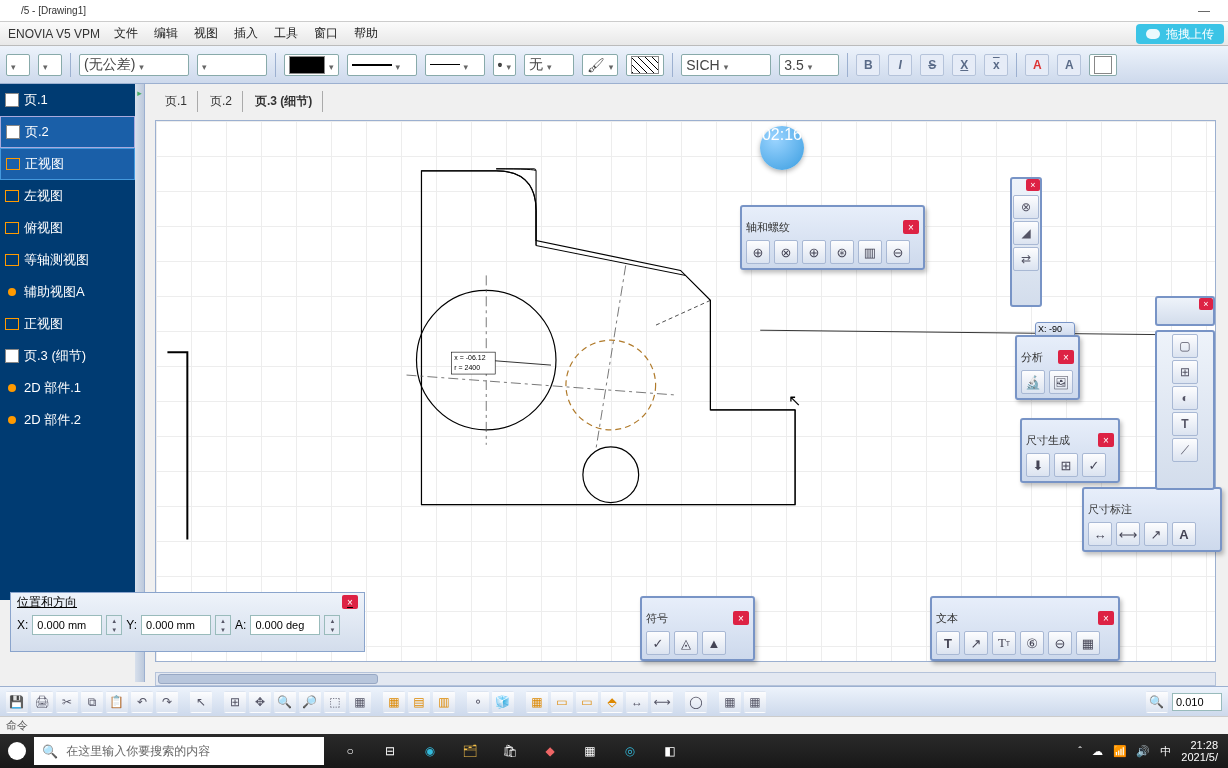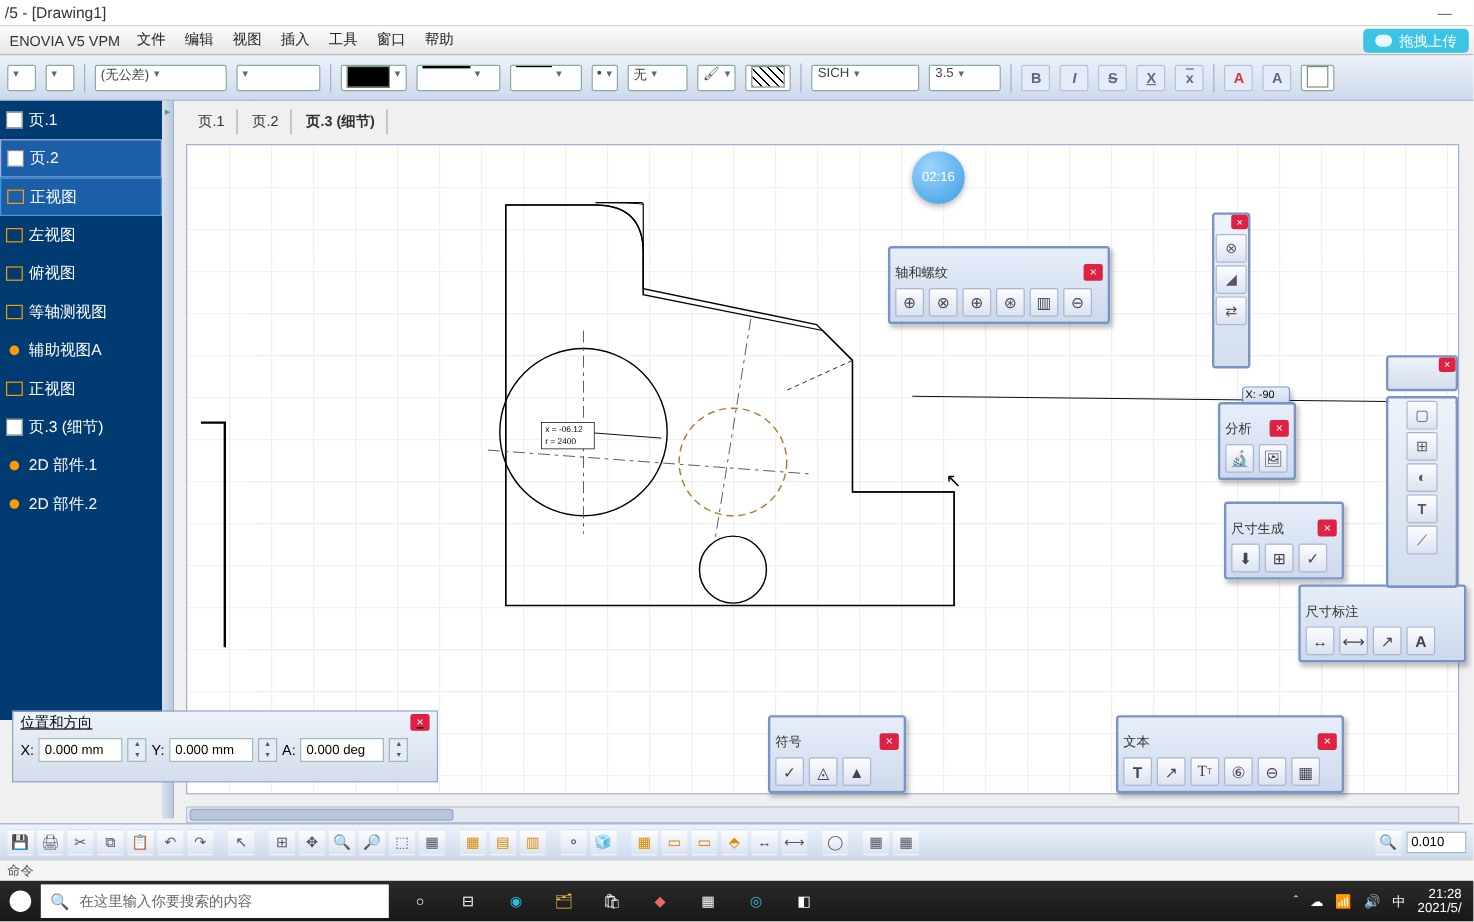--- a/index.html
+++ b/index.html
@@ -1,34 +1,34 @@
 <!DOCTYPE html>
 <html><head>
 <meta charset="utf-8">
 <style>
 * { box-sizing: border-box; margin: 0; padding: 0; font-family: "Microsoft YaHei", sans-serif; }
 body { width: 1228px; height: 768px; overflow: hidden; background: #f0f0f0; font-size: 12px; position: relative; }
 
 
 .titlebar { height: 22px; background: #fff; display: flex; align-items: center; padding: 0 4px; border-bottom: 1px solid #ccc; }
-.titlebar .title { flex: 1; color: #333; font-size: 13px; }
+.titlebar .title { flex: 1; color: #333; font-size: 10px; margin-left: 17px; }
 .titlebar .winbtn { width: 40px; height: 18px; display: flex; align-items: center; justify-content: center; color: #555; }
 .titlebar .minbtn::before { content: "—"; }
 
 
 .menubar { height: 24px; background: linear-gradient(#fbfbfb,#e8e8e8); display: flex; align-items: center; padding: 0 2px; border-bottom: 1px solid #bbb; position: relative; }
 .menubar .brand { padding: 0 6px; color: #333; font-size: 12px; }
 .menubar .mitem { padding: 0 8px; color: #222; cursor: default; }
 .upload-btn { position: absolute; right: 4px; top: 2px; height: 20px; background: #3bc4e6; color: #fff; border-radius: 4px; padding: 0 10px; display: flex; align-items: center; gap: 6px; font-size: 12px; }
 .upload-btn .cloud { width: 14px; height: 10px; background: #fff; border-radius: 6px; opacity: .9; }
 
 
 .toolstrip { height: 38px; background: linear-gradient(#edf3fb,#cdd9ec); border-bottom: 1px solid #9cb0d0; display: flex; align-items: center; padding: 0 6px; gap: 8px; }
 .toolstrip .sep { width: 1px; height: 24px; background: #9cb0d0; }
-.toolstrip .dd { height: 22px; background: #fff; border: 1px solid #8aa; display: flex; padding: 0 4px; gap: 4px; color: #444; font-size: 11px; border-radius: 2px; }
+.toolstrip .dd { height: 22px; background: #fff; border: 1px solid #8aa; display: flex; align-items: center; padding: 0 4px; gap: 4px; color: #444; font-size: 14px; border-radius: 2px; }
 .toolstrip .dd .arrow::after { content: "▾"; color: #666; font-size: 9px; }
 .toolstrip .swatch { width: 36px; height: 18px; background: #000; border: 1px solid #888; }
 .toolstrip .swatchw { width: 18px; height: 18px; background: #fff; border: 1px solid #888; }
 .toolstrip .pattern { width: 28px; height: 18px; background: repeating-linear-gradient(45deg,#000 0 1px,#fff 1px 5px); border: 1px solid #888; }
 .toolstrip .fonticon { width: 24px; height: 22px; display:flex; align-items:center; justify-content:center; font-weight:bold; color:#5a6b88; border:1px solid #b5c3da; background:#e6ecf7; border-radius:2px; }
 .fi-strike { text-decoration: line-through; }
 .fi-underline { text-decoration: underline; }
 .fi-overline { text-decoration: overline; }
 
 
@@ -58,21 +58,21 @@
 .drawing svg { position: absolute; inset: 0; width: 100%; height: 100%; }
 
 
 .palette { position: absolute; background: linear-gradient(#e7eefa,#cdd9ec); border: 2px solid #7894c6; border-radius: 3px; box-shadow: 2px 3px 4px rgba(0,0,0,.25); }
 .palette .phead { height: 18px; display: flex; align-items: center; padding: 0 4px; font-size: 11px; color: #333; margin-top: 11px; }
 .palette .phead .pclose { margin-left: auto; width: 16px; height: 14px; background: #d24; color: #fff; display: flex; align-items: center; justify-content: center; font-size: 10px; border-radius: 2px; }
 .palette .pbody { display: flex; padding: 4px; gap: 4px; flex-wrap: wrap; }
 .palette .pbtn { width: 24px; height: 24px; background: linear-gradient(#fdfdfe,#dbe3f0); border: 1px solid #a8b8d4; border-radius: 2px; display: flex; align-items: center; justify-content: center; font-size: 13px; color: #445; }
 
 
-.bubble { position: absolute; width: 44px; height: 44px; border-radius: 50%; background: radial-gradient(circle at 35% 30%, #9bd4ff, #3a9de0); color: #fff; display: flex; align-items: center; justify-content: center; font-size: 11px; box-shadow: 0 2px 5px rgba(0,0,0,.3); }
+.bubble { position: absolute; width: 44px; height: 44px; border-radius: 50%; background: radial-gradient(circle at 35% 30%, #9bd4ff, #3a9de0); color: #fff; display: flex; align-items: flex-start; justify-content: center; font-size: 16px; box-shadow: 0 2px 5px rgba(0,0,0,.3); }
 
 
 .posdir { position: absolute; left: 10px; top: 592px; width: 355px; height: 60px; background: linear-gradient(#eef3fa,#d3ddec); border: 1px solid #8aa4cc; }
 .posdir .phead2 { height: 18px; padding: 0 6px; display: flex; align-items: center; font-size: 12px; text-decoration: underline; }
 .posdir .phead2 .pclose { margin-left: auto; width: 16px; height: 14px; background: #d24; color:#fff; display:flex; align-items:center; justify-content:center; font-size:10px; border-radius:2px; }
 .posdir .prow { display: flex; align-items: center; padding: 4px 6px; gap: 4px; font-size: 12px; }
 .posdir input { width: 70px; height: 20px; border: 1px solid #9bb; background: #fff; padding: 0 4px; font-size: 11px; }
 .posdir .spin { width: 16px; height: 20px; border: 1px solid #9bb; background: #e5ecf5; display:flex; flex-direction:column; }
 .posdir .spin div { flex:1; display:flex; align-items:center; justify-content:center; font-size:6px; color:#556; }
 

